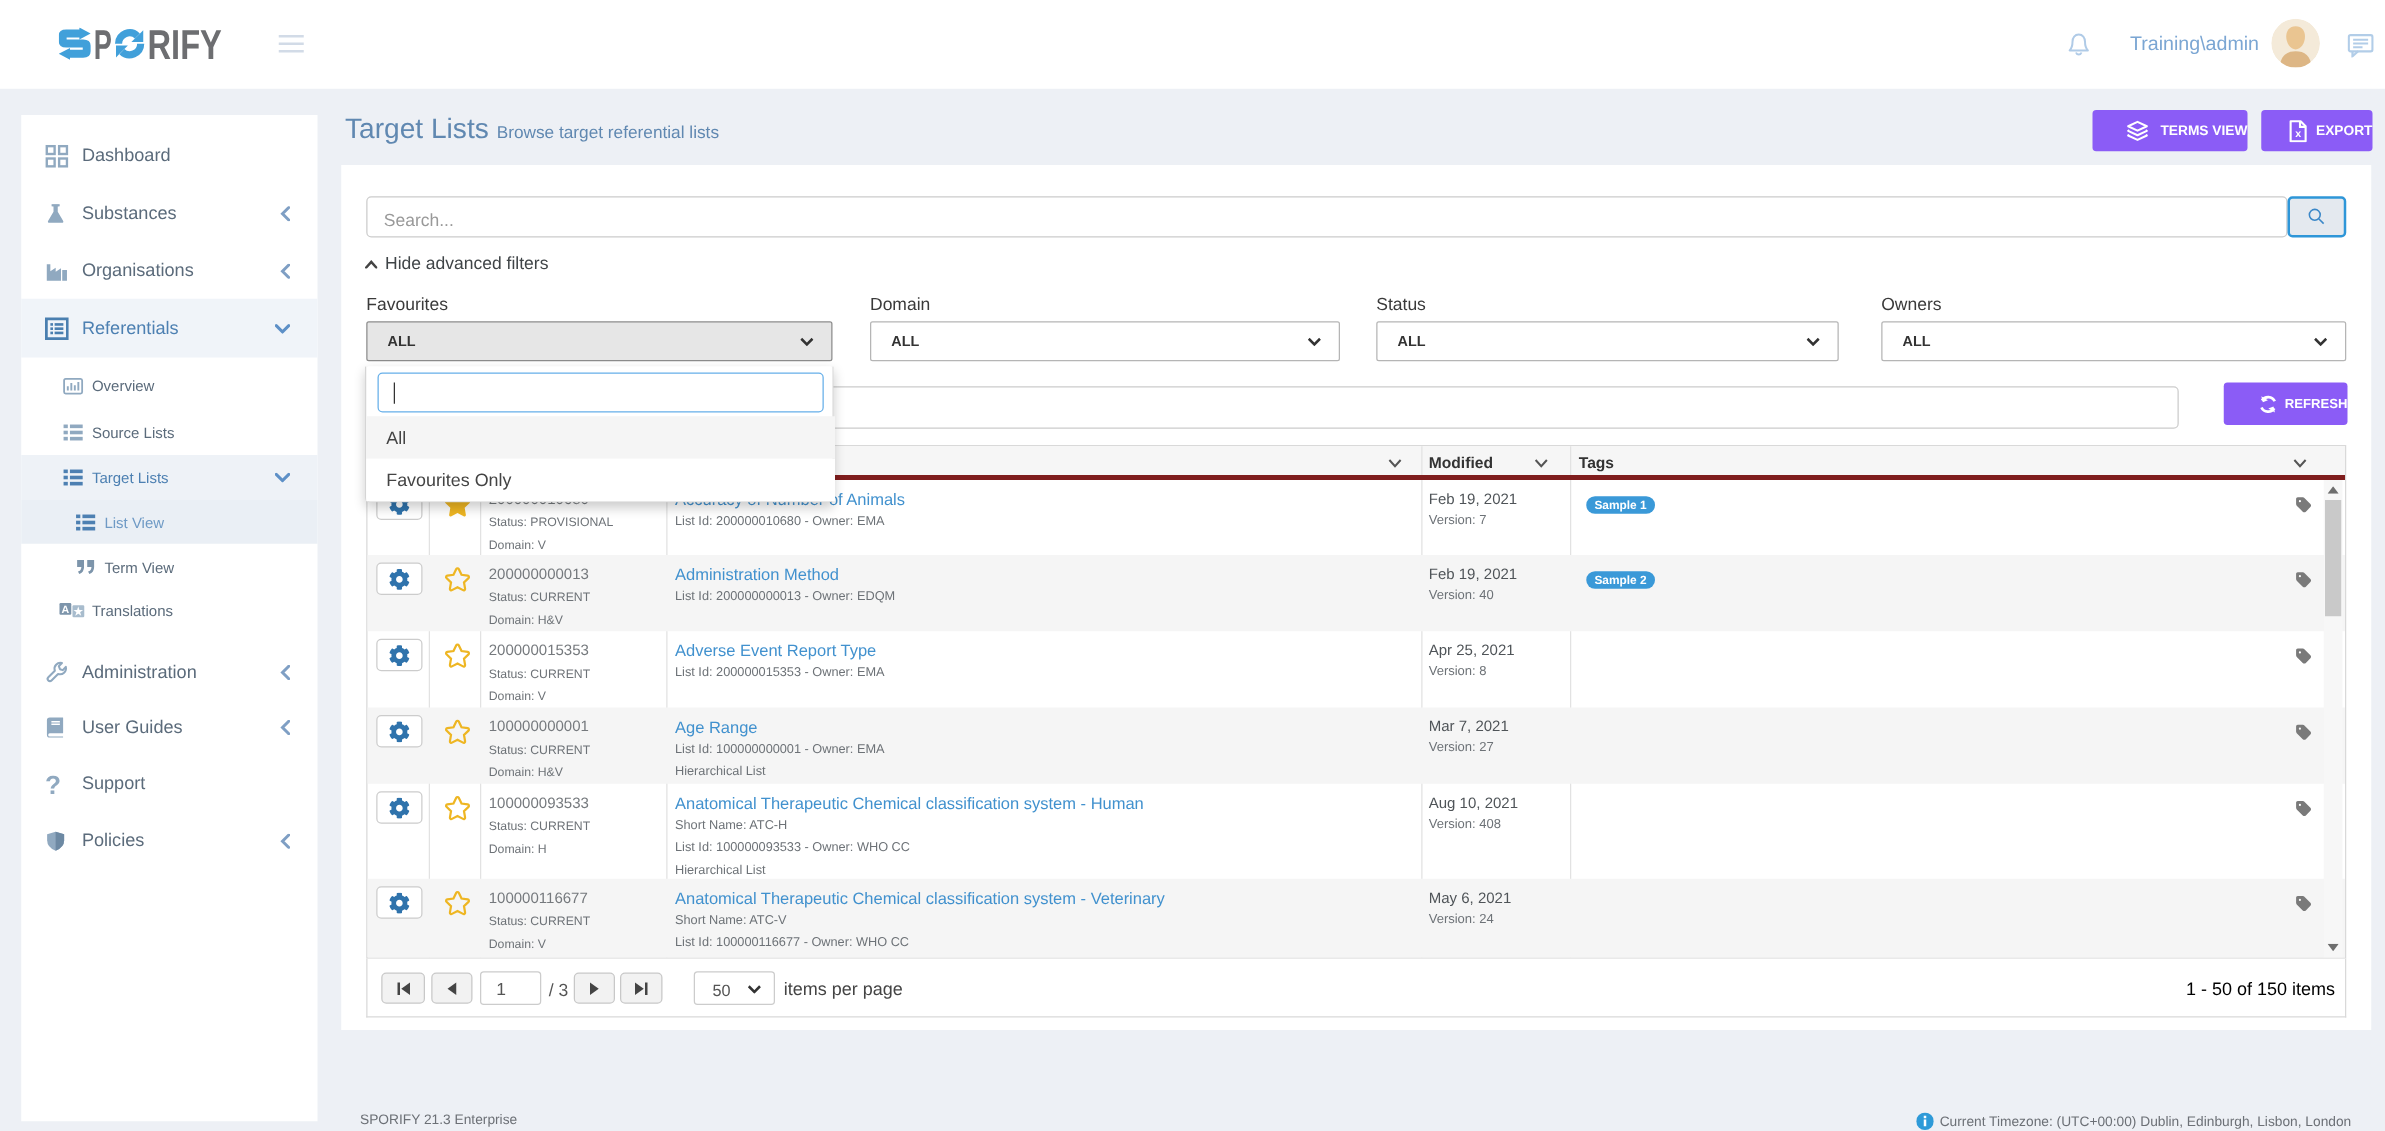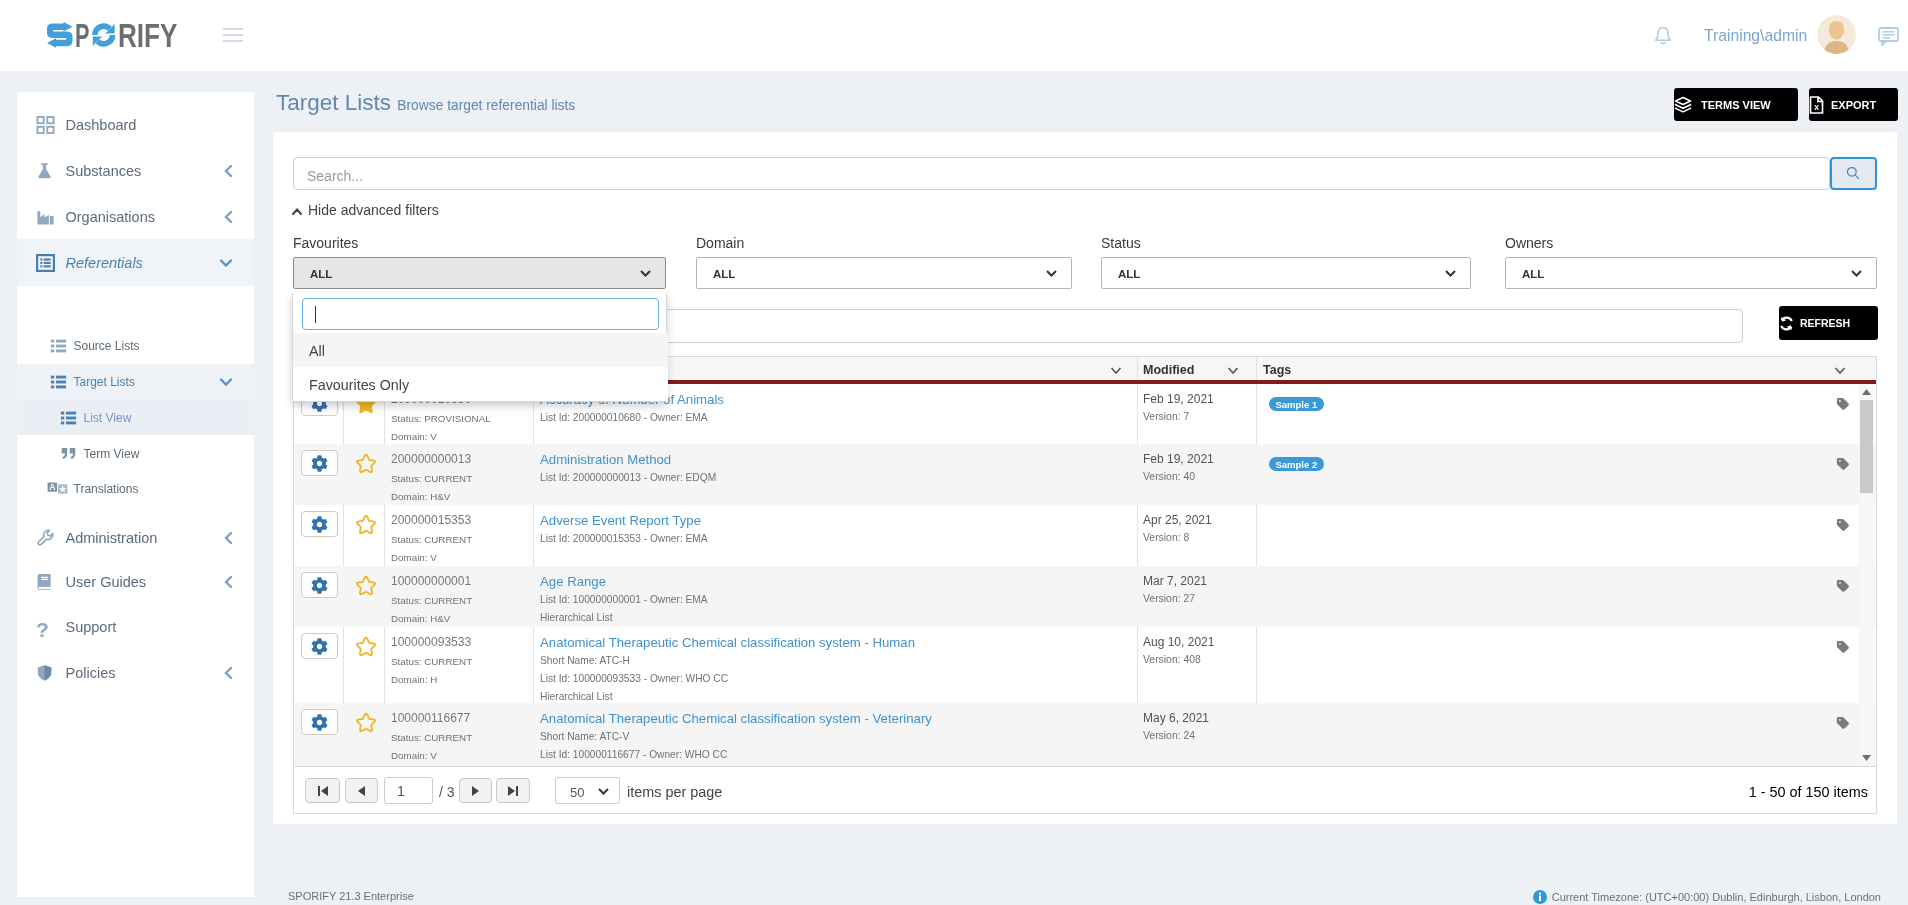--- a/index.html
+++ b/index.html
@@ -20,21 +20,21 @@
 .sit .ico { position:absolute; left:19px; top:50%; transform:translateY(-50%); width:19px; height:19px; }
 .sit .chev { position:absolute; right:22px; top:50%; transform:translateY(-50%); }
 .sub .ico { left:32.5px; width:17px; height:17px; }
 .sub .txt { left:56.5px; font-size:12px; }
 .sub2 .ico { left:42.5px; }
 .sub2 .txt { left:66.5px; font-size:12px; }
 
 
 #title { position:absolute; left:276px; top:90px; font-size:22.5px; color:#6088b1; }
 #subtitle { font-size:13.8px; color:#6088b1; }
-.bluebtn { position:absolute; background:#000000; border-radius:3px; color:#fff; font-weight:bold; font-size:11px; display:flex; align-items:center; justify-content:flex-start; }
+.bluebtn { position:absolute; background:#8b5cf6; border-radius:3px; color:#fff; font-weight:bold; font-size:11px; display:flex; align-items:center; justify-content:flex-end; }
 
 
 #card { position:absolute; left:273px; top:132px; width:1624px; height:692px; background:#fff; }
 
 
 .inp { position:absolute; background:#fff; border:1px solid #ccc; border-radius:4px; }
 .ph { color:#999; font-size:14px; }
 
 
 .sel { position:absolute; height:32px; background:#fff; border:1px solid #b5b5b5; border-radius:2px; font-size:11.5px; font-weight:bold; color:#333; }
@@ -142,36 +142,50 @@
   </div>
   <div class="sit" style="top:102px; height:46px;">
     <svg class="ico" viewBox="0 0 20 20">
         <path d="M1.5 18 L1.5 4 L4.5 4 L4.5 10 L9 7 L9 10.5 L13.5 7.5 L13.5 18 Z M14.5 18 L18.5 18 L18.5 9 L14.5 9 Z" fill="#90a9c0"></path>
       </svg>
     <span class="txt">Organisations</span>
     <svg class="chev" width="8" height="12" viewBox="0 0 8 12">
         <path d="M7 1 L2 6 L7 11" fill="none" stroke="#7f9fc4" stroke-width="2.4" stroke-linecap="round"></path>
       </svg>
   </div>
-  <div class="sit" style="top:147px; height:47px; background:#f0f4f9; color:#4d80b2;font-style:italic;">
+  <div class="sit" style="top:147px; height:47px; background:#f0f4f9; color:#4d80b2;">
     <svg class="ico" viewBox="0 0 19 19">
         <rect x="1.1" y="1.6" width="16.8" height="15.8" fill="none" stroke="#4a7fb0" stroke-width="2.2"></rect>
         <g fill="#4a7fb0">
           <rect x="4.3" y="5" width="2.1" height="2.1"></rect>
           <rect x="4.3" y="8.4" width="2.1" height="2.1"></rect>
           <rect x="4.3" y="11.8" width="2.1" height="2.1"></rect>
           <rect x="7.7" y="5" width="7" height="2.1"></rect>
           <rect x="7.7" y="8.4" width="7" height="2.1"></rect>
           <rect x="7.7" y="11.8" width="7" height="2.1"></rect>
         </g>
       </svg>
     <span class="txt">Referentials</span>
     <svg class="chev" width="12" height="8" viewBox="0 0 12 8">
         <path d="M1 1.5 L6 6.5 L11 1.5" fill="none" stroke="#5d90c7" stroke-width="2.4" stroke-linecap="round"></path>
       </svg>
+  </div>
+  <div class="sit sub" style="top:199px; height:36px;">
+    <svg class="ico" viewBox="0 0 20 20">
+        <g fill="none" stroke="#90a9c0" stroke-width="1.7">
+          <rect x="1.5" y="3" width="17" height="14" rx="1.5"></rect>
+        </g>
+        <g stroke="#90a9c0" stroke-width="1.8">
+          <line x1="5" y1="14" x2="5" y2="10"></line>
+          <line x1="8.3" y1="14" x2="8.3" y2="7"></line>
+          <line x1="11.6" y1="14" x2="11.6" y2="9"></line>
+          <line x1="14.9" y1="14" x2="14.9" y2="6"></line>
+        </g>
+      </svg>
+    <span class="txt">Overview</span>
   </div>
   <div class="sit sub" style="top:236px; height:36px;">
     <svg class="ico" viewBox="0 0 20 20">
         <g fill="#90a9c0">
           <rect x="1" y="2.5" width="4" height="3.4"></rect>
           <rect x="1" y="8.3" width="4" height="3.4"></rect>
           <rect x="1" y="14.1" width="4" height="3.4"></rect>
           <rect x="7" y="2.5" width="12" height="3.4"></rect>
           <rect x="7" y="8.3" width="12" height="3.4"></rect>
           <rect x="7" y="14.1" width="12" height="3.4"></rect>

